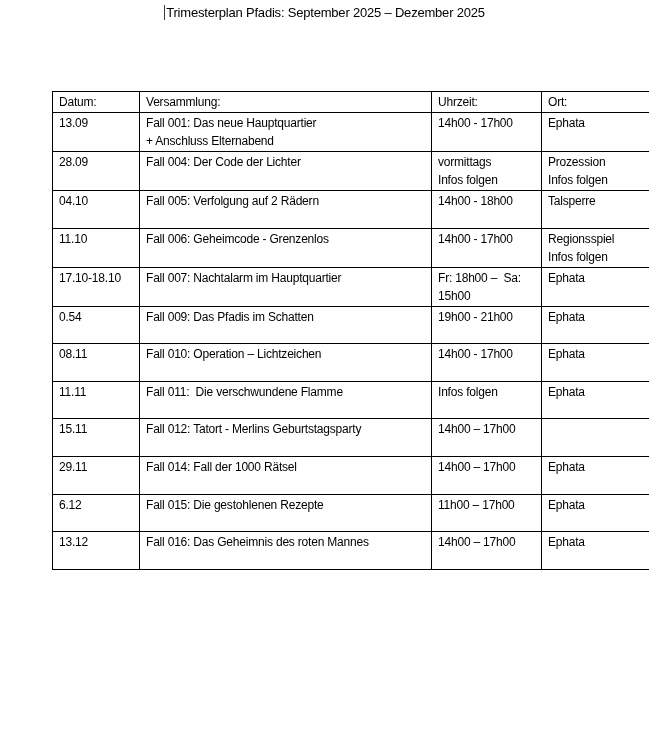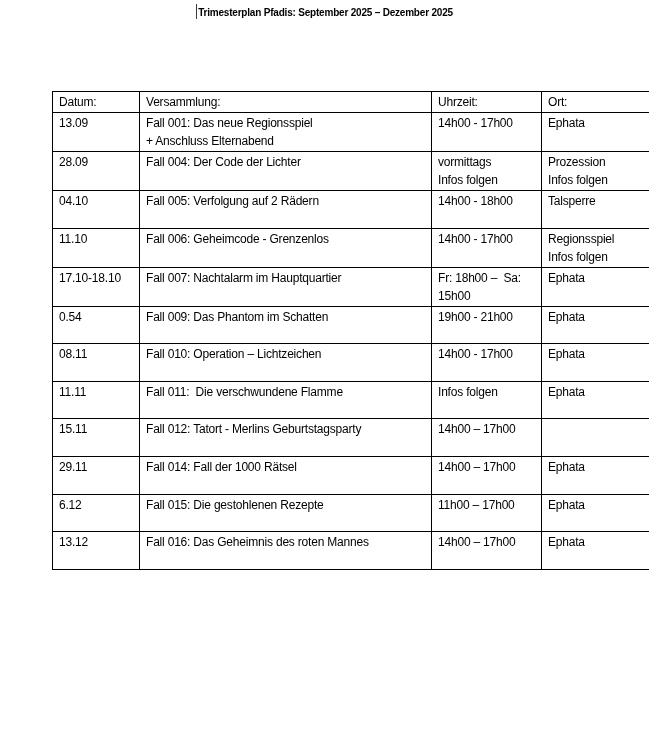--- a/index.html
+++ b/index.html
@@ -16,22 +16,22 @@
     font-family: "Liberation Sans", sans-serif;
     letter-spacing: -0.2px;
     overflow: hidden;
   }
   .title-line {
     position: absolute;
     top: 4px;
     left: 0;
     width: 100%;
     text-align: center;
-    font-size: 10px;
-    font-weight: bold;
+    font-size: 13px;
+    font-weight: normal;
     line-height: 18px;
     white-space: nowrap;
   }
   .caret {
     display: inline-block;
     width: 1px;
     height: 15px;
     background: #3a3a3a;
     vertical-align: -3px;
     margin-right: 1px;
@@ -84,21 +84,21 @@
       <tr>
         <th>Datum:</th>
         <th>Versammlung:</th>
         <th>Uhrzeit:</th>
         <th>Ort:</th>
       </tr>
     </thead>
     <tbody>
   <tr>
     <td>13.09</td>
-    <td>Fall 001: Das neue Regionsspiel
+    <td>Fall 001: Das neue Hauptquartier
 + Anschluss Elternabend</td>
     <td>14h00 - 17h00</td>
     <td>Ephata</td>
   </tr>
 
 
 
   <tr>
     <td>28.09</td>
     <td>Fall 004: Der Code der Lichter</td>
@@ -127,21 +127,21 @@
     <td>17.10-18.10</td>
     <td>Fall 007: Nachtalarm im Hauptquartier</td>
     <td>Fr: 18h00 –  Sa:
 15h00</td>
     <td>Ephata</td>
   </tr>
 
 
   <tr>
     <td>0.54</td>
-    <td>Fall 009: Das Phantom im Schatten</td>
+    <td>Fall 009: Das Pfadis im Schatten</td>
     <td>19h00 - 21h00</td>
     <td>Ephata</td>
   </tr>
 
   <tr>
     <td>08.11</td>
     <td>Fall 010: Operation – Lichtzeichen</td>
     <td>14h00 - 17h00</td>
     <td>Ephata</td>
   </tr>

